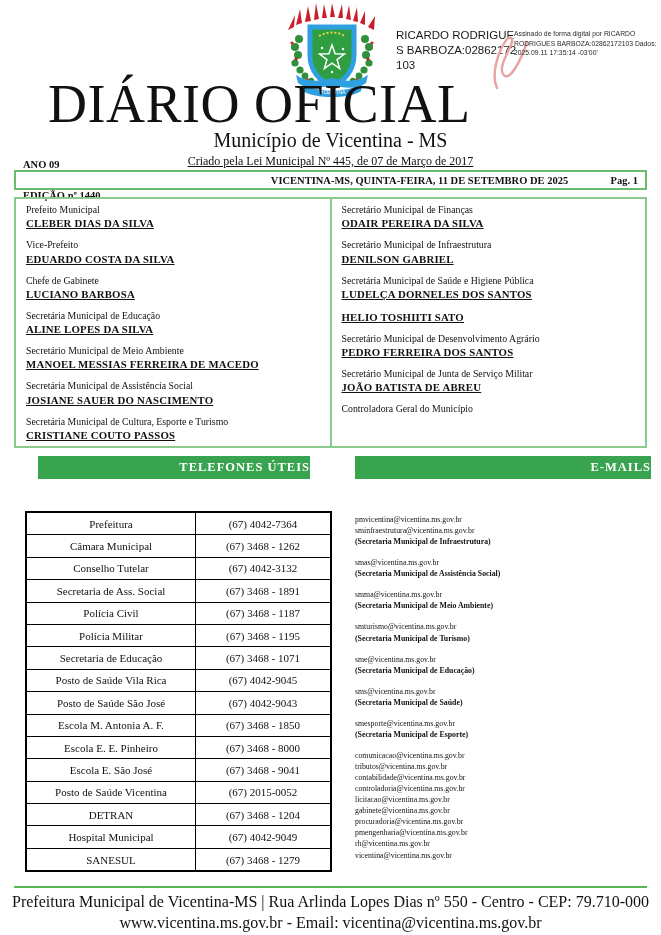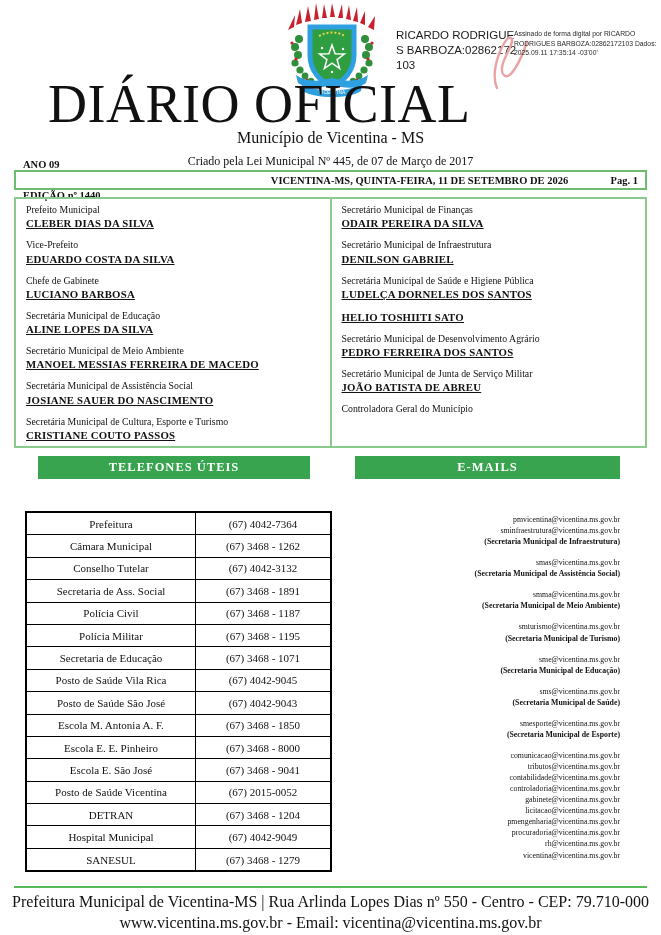--- a/index.html
+++ b/index.html
@@ -16,22 +16,22 @@
     color:#1a1a1a; word-break:break-all;
   }
   .sig-flourish { position:absolute; left:487px; top:30px; }
   .sig-small {
     position:absolute; left:514px; top:29px; width:150px;
     font-family:"Liberation Sans", sans-serif; font-size:6.8px; line-height:1.4;
     color:#2a2a2a;
   }
   .title { position:absolute; top:76px; left:0; width:661px; text-align:left;
            font-size:54px; line-height:1.05; letter-spacing:0.5px;padding-left:48px; }
-  .subtitle { position:absolute; top:129px; left:0; width:661px; text-align:center; font-size:16px; }
-  .law { position:absolute; top:154px; left:0; width:661px; text-align:center; font-size:12px; }
+  .subtitle { position:absolute; top:129px; left:0; width:661px; text-align:center; font-size:20px; }
+  .law { position:absolute; top:154px; left:0; width:661px; text-align:center; font-size:12px;text-decoration:underline; }
 
   .edition-bar {
     position:absolute; left:14px; top:170px; width:633px; height:20px; box-sizing:border-box;
     border:2px solid #6cbc6e; display:flex; align-items:center; padding:0 7px;
     font-weight:bold; font-size:10.5px;
   }
   .edition-left { display:flex; gap:20px; width:218px;flex-direction:column; }
   .edition-date { flex:1; text-align:center; }
   .edition-page { width:40px; text-align:right; }
 
@@ -42,38 +42,38 @@
   }
   .officials-col { flex:1; padding:5px 10px 0 10px; box-sizing:border-box; }
   .officials-col.right { border-left:2px solid #8aca8d; }
   .official { margin-bottom:9px; }
   .official .role { font-size:9.8px; line-height:1.25; }
   .official .name { font-size:10.8px; font-weight:bold; line-height:1.3; letter-spacing:0.2px;text-decoration:underline; }
 
   
   .section-bar {
     position:absolute; height:23px; background:#39a44f; color:#fff; font-weight:bold;
-    font-size:12.5px; letter-spacing:1px; text-align:center; line-height:23px;
+    font-size:12.5px; letter-spacing:1px; text-align:right; line-height:23px;
   }
   .bar-phones { left:38px; top:456px; width:272px; }
-  .bar-emails { left:355px; top:456px; width:265px; }
+  .bar-emails { left:355px; top:456px; width:265px;padding-left:31px; }
 
   
   .phone-table { position:absolute; left:25px; top:511px; border-collapse:collapse;
                  border:2px solid #000; }
   .phone-table td {
     border:1.5px solid #000; font-weight:normal; font-size:11px; text-align:center;
     height:21.4px; padding:0 2px;
   }
   .phone-table td.place { width:164px; }
   .phone-table td.phone { width:130px; }
 
   
   .emails-list { position:absolute; left:355px; top:514px; width:265px;
-                 text-align:right; font-size:7.8px; line-height:1.42; }
+                 text-align:left; font-size:7.8px; line-height:1.42; }
   .email-group { margin-bottom:10px; }
   .email-caption { font-weight:bold; }
 
   
   .footer-rule { position:absolute; left:14px; top:886px; width:633px; height:2px; background:#57b857; }
   .footer { position:absolute; top:892px; left:0; width:661px; text-align:center;
             font-size:16px; line-height:1.3; }
 </style>
 </head>
 <body>
@@ -155,21 +155,21 @@
 
   <div class="title">DIÁRIO OFICIAL</div>
   <div class="subtitle">Município de Vicentina - MS</div>
   <div class="law">Criado pela Lei Municipal Nº 445, de 07 de Março de 2017</div>
 
   <div class="edition-bar">
     <div class="edition-left">
       <span>ANO 09</span>
       <span>EDIÇÃO nº 1440</span>
     </div>
-    <div class="edition-date">VICENTINA-MS, QUINTA-FEIRA, 11 DE SETEMBRO DE 2026</div>
+    <div class="edition-date">VICENTINA-MS, QUINTA-FEIRA, 11 DE SETEMBRO DE 2025</div>
     <div class="edition-page">Pag. 1</div>
   </div>
 
   <div class="officials-box">
     <div class="officials-col">
       <div class="official">
         <div class="role">Prefeito Municipal</div>
         <div class="name">CLEBER DIAS DA SILVA</div>
       </div>
       <div class="official">
@@ -327,24 +327,24 @@
     </div>
     <div class="email-group">
       <div>smesporte@vicentina.ms.gov.br</div>
       <div class="email-caption">(Secretaria Municipal de Esporte)</div>
     </div>
     <div class="email-group">
       <div>comunicacao@vicentina.ms.gov.br</div>
       <div>tributos@vicentina.ms.gov.br</div>
       <div>contabilidade@vicentina.ms.gov.br</div>
       <div>controladoria@vicentina.ms.gov.br</div>
+      <div>licitacao@vicentina.ms.gov.br</div>
       <div>gabinete@vicentina.ms.gov.br</div>
-      <div>licitacao@vicentina.ms.gov.br</div>
+      <div>procuradoria@vicentina.ms.gov.br</div>
       <div>pmengenharia@vicentina.ms.gov.br</div>
-      <div>procuradoria@vicentina.ms.gov.br</div>
       <div>rh@vicentina.ms.gov.br</div>
       <div>vicentina@vicentina.ms.gov.br</div>
     </div>
   </div>
 
   <div class="footer-rule"></div>
   <div class="footer">
     <div>Prefeitura Municipal de Vicentina-MS | Rua Arlinda Lopes Dias nº 550 - Centro - CEP: 79.710-000</div>
     <div>www.vicentina.ms.gov.br - Email: vicentina@vicentina.ms.gov.br</div>
     <div>Fone: (67) 3468 1313 | (67) 3468 1156</div>

